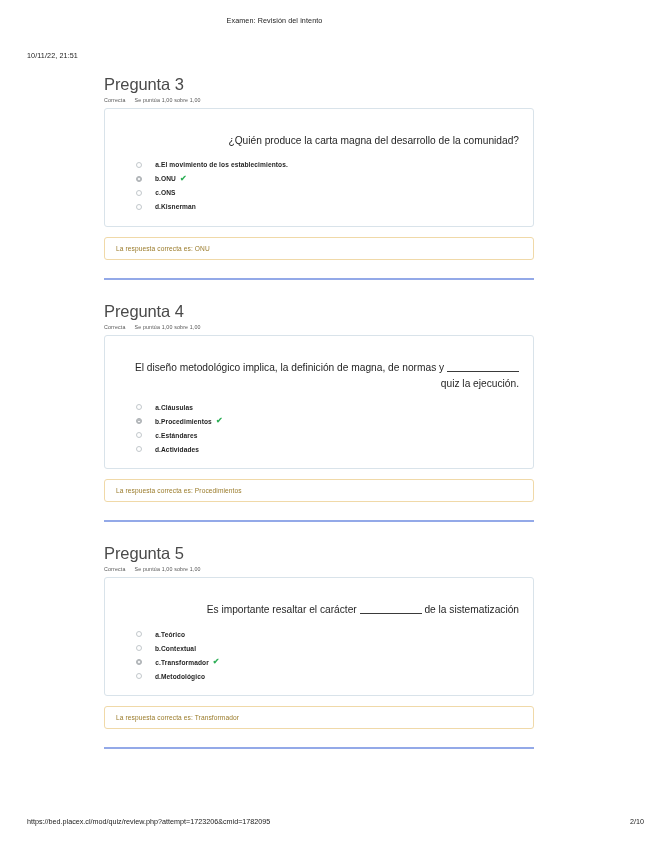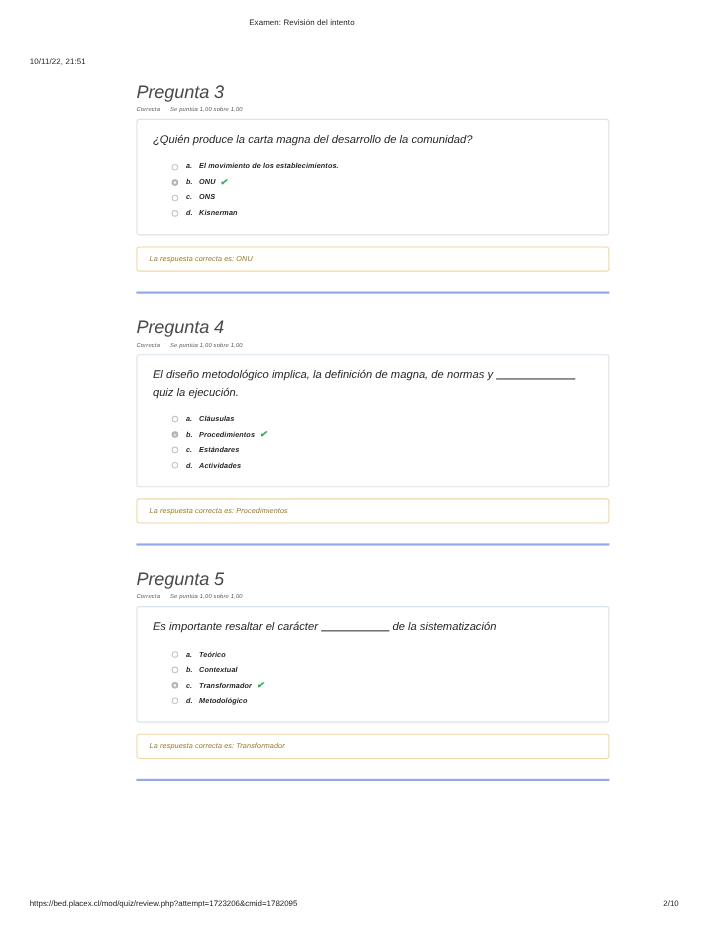--- a/index.html
+++ b/index.html
@@ -37,30 +37,29 @@
     left: 0;
     width: 655px;
     height: 12px;
     font-size: 7.2px;
     color: #1a1a1a;
   }
   .print-footer .pf-left {
     position: absolute; left: 27px; top: 0; white-space: nowrap;
   }
   .print-footer .pf-right {
-    position: absolute; right: 38px; top: 0; white-space: nowrap;
+    position: absolute; right: 11px; top: 0; white-space: nowrap;
   }
 
   
   .page {
     position: absolute;
     top: 75px;
-    left: 124px;
+    left: 104px;
     width: 430px;
-    font-style: italic;
   }
 
   .question-block { margin-bottom: 0; }
 
   .q-title {
     font-size: 16.5px;
     font-weight: 400;
     color: #4a4a4a;
     letter-spacing: -0.1px;
     margin: 0 0 3px 0;
@@ -72,22 +71,23 @@
     color: #555;
     margin: 0 0 5px 0;
     letter-spacing: 0.15px;
     white-space: nowrap;
   }
   .q-meta .q-state { margin-right: 9px; }
 
   .q-card {
     border: 1px solid #d9e3ea;
     border-radius: 3px;
-    padding: 11px 14px 12px 14px;
-    background: #ffffff;
+    padding: 24px 14px 12px 14px;
+    background: #ffffff;
+    text-align: right;
   }
 
   .q-text {
     font-size: 10.2px;
     line-height: 1.55;
     color: #262626;
     margin: 0 0 9px 0;
     font-weight: 400;
   }
   .q-text .blank {

